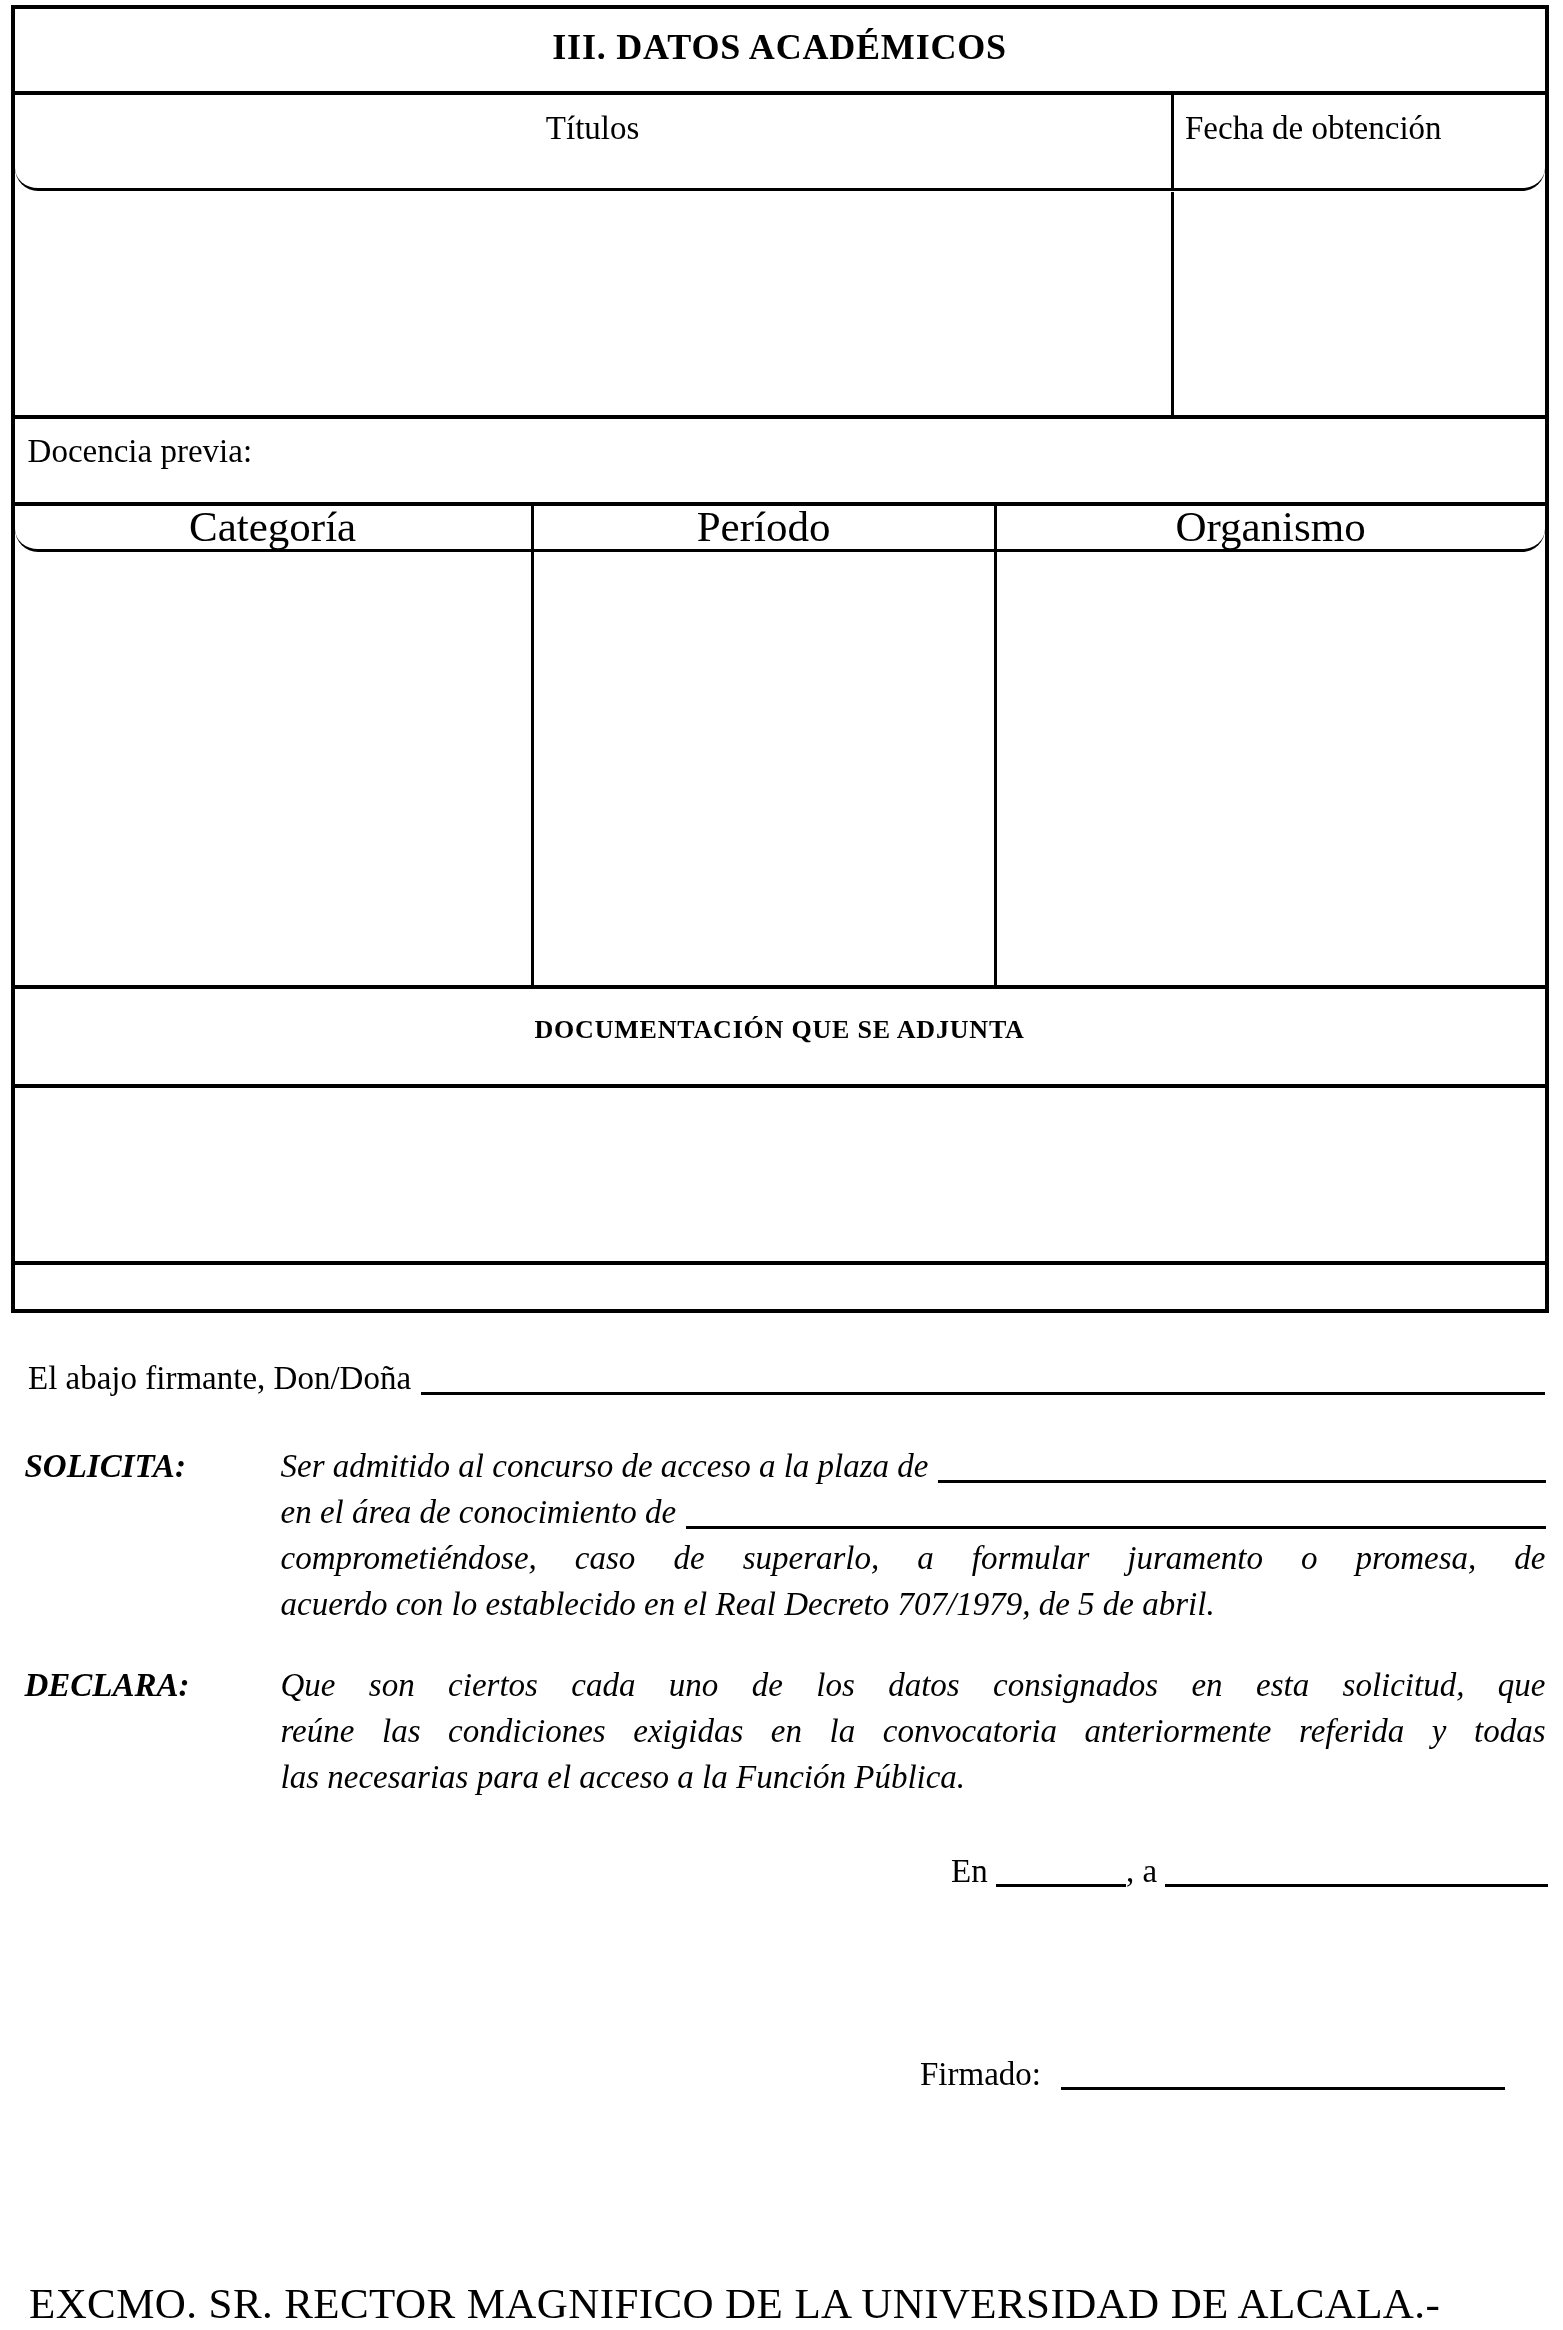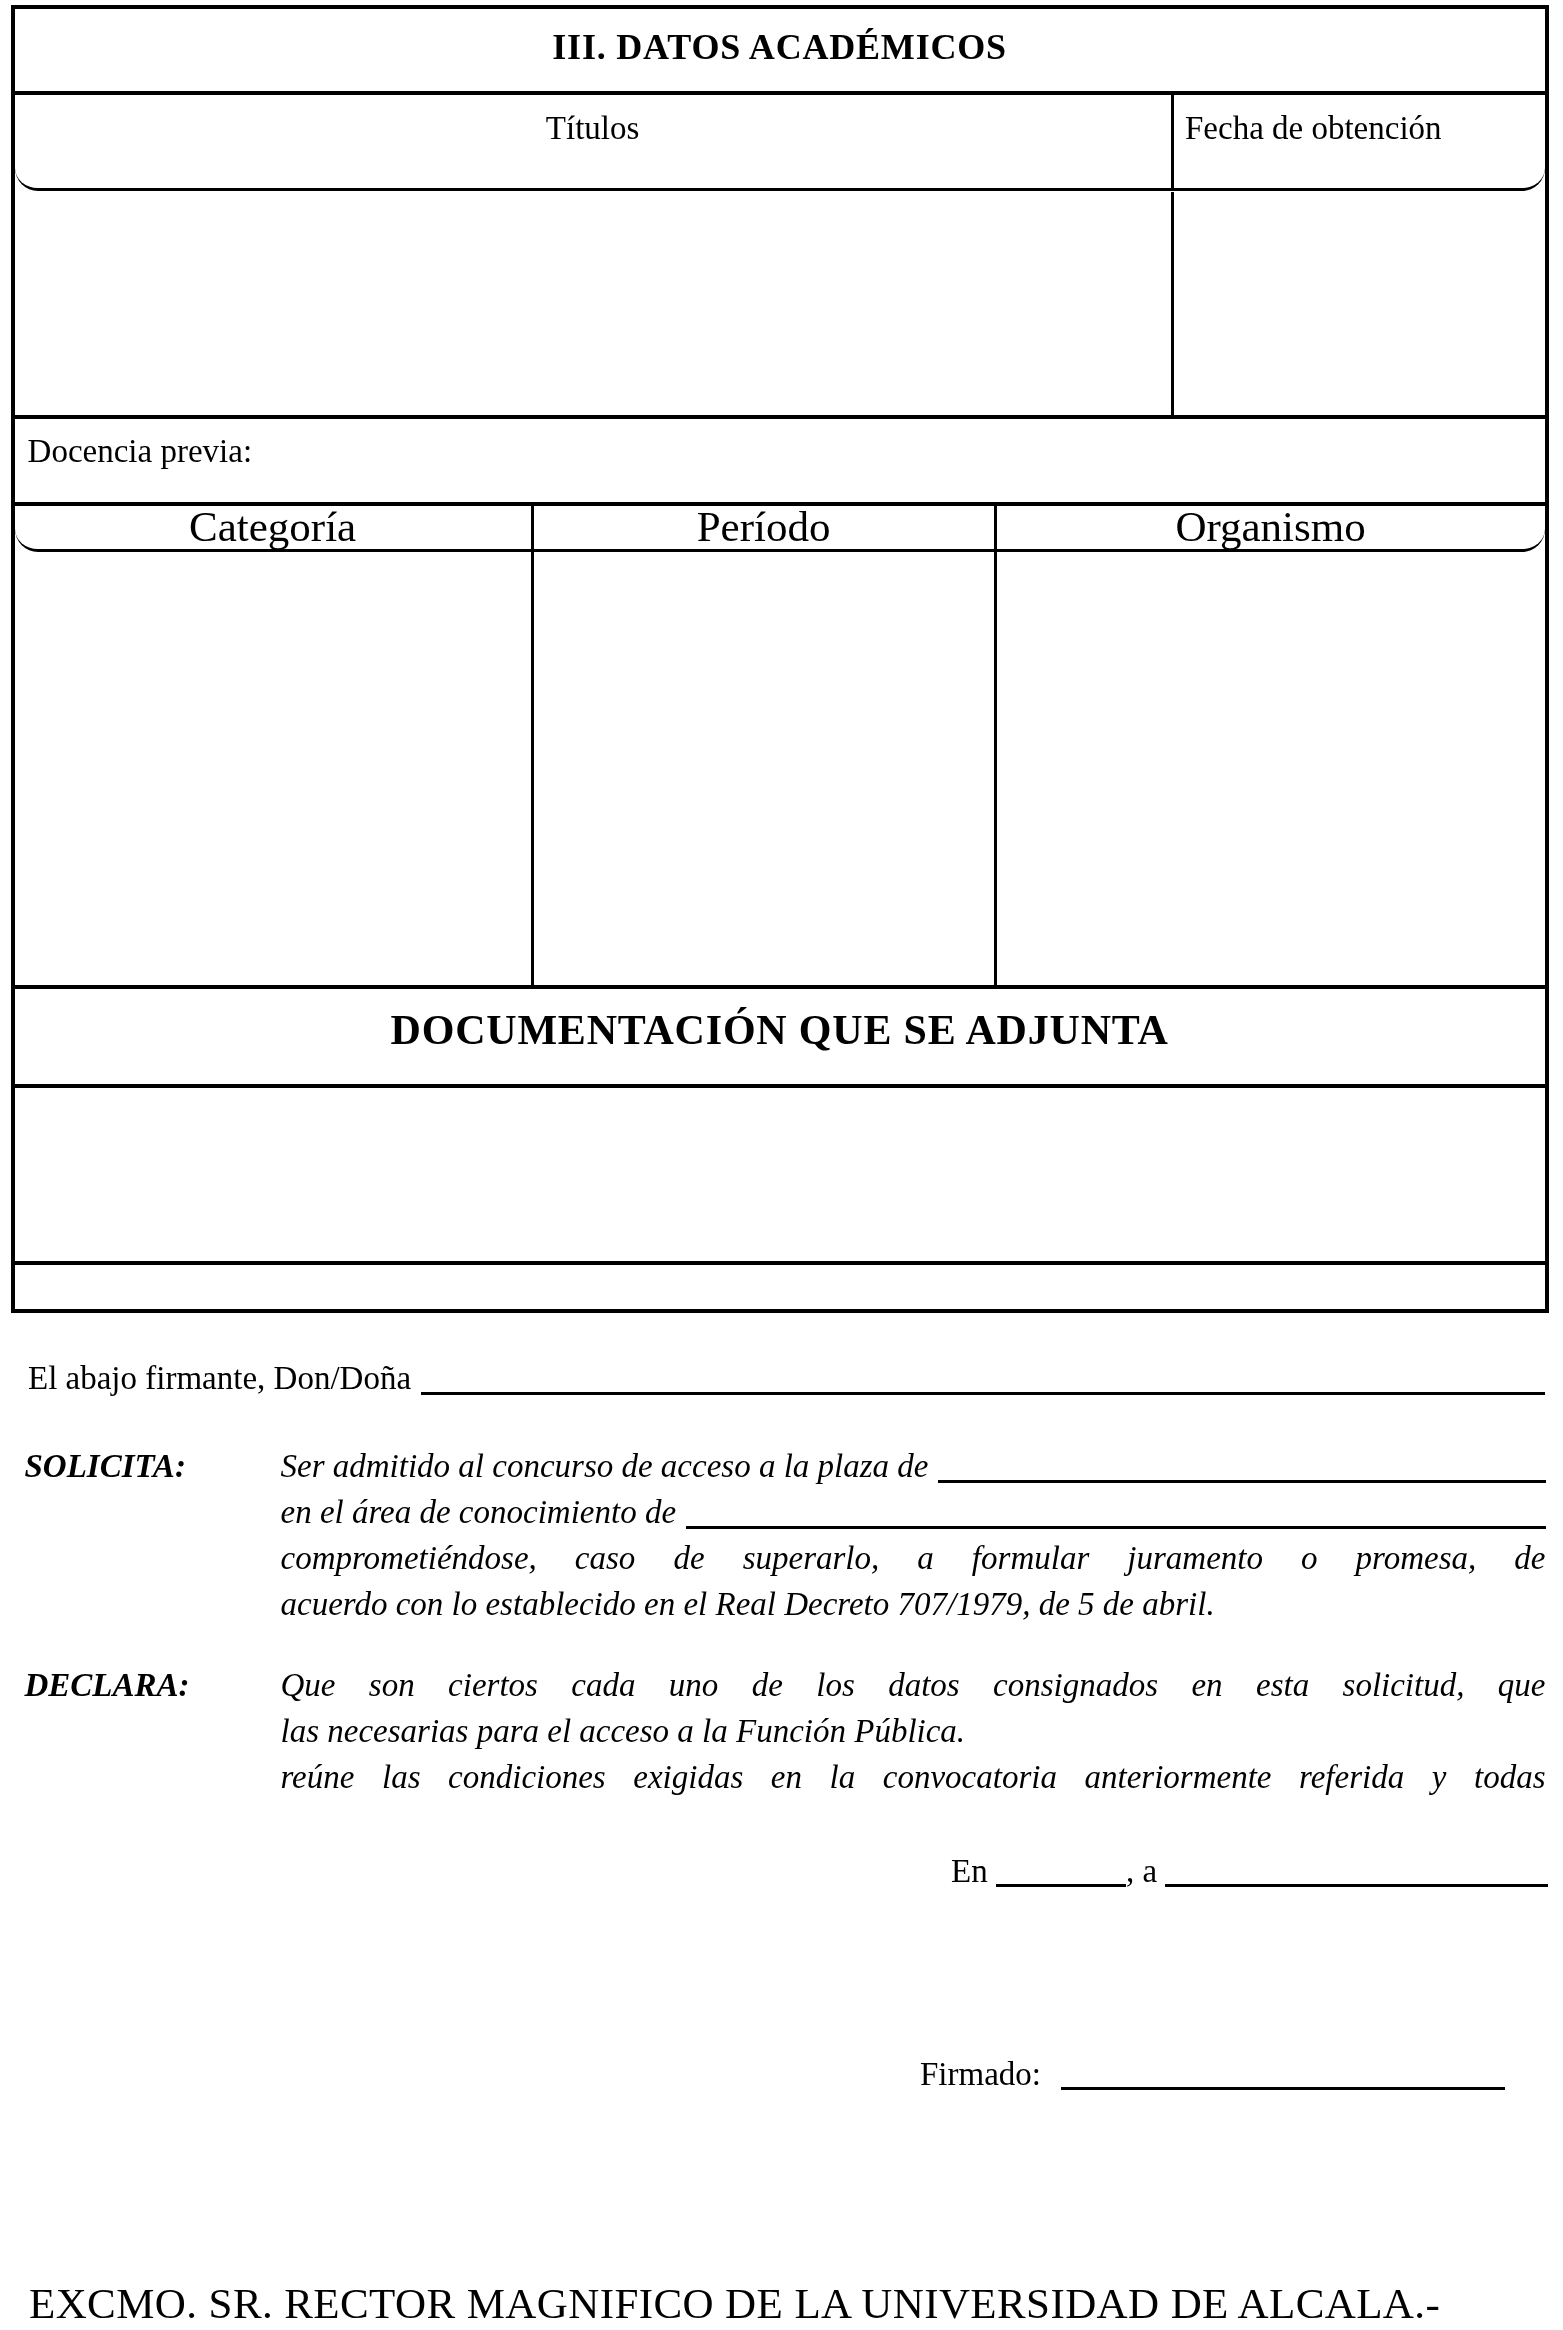--- a/index.html
+++ b/index.html
@@ -29,21 +29,21 @@
   .vr4{border-right:3.3px solid #000;}
   .sec-title{
     text-align:center;font-weight:bold;font-size:36px;
     padding-top:14.7px;letter-spacing:0.8px;
   }
   .hdr-center{text-align:center;padding-top:9.8px;font-size:33px;}
   .hdr-left{padding:9.8px 0 0 11.4px;font-size:33px;}
   .doc-label{padding:9.8px 0 0 13px;font-size:33px;}
   .colhdr{text-align:center;font-size:43px;line-height:42px;}
   .doc-adj{
-    text-align:center;font-weight:bold;font-size:42px;
+    text-align:center;font-weight:bold;font-size:26px;
     padding-top:18px;letter-spacing:0.8px;
   }
   
   .fillrow{position:absolute;display:flex;}
   .fillrow .lbl{white-space:nowrap;}
   .fill{flex:1;border-bottom:3.3px solid #000;margin:0 0 6.5px 9.8px;}
   .block{position:absolute;left:24.5px;width:1521px;display:flex;align-items:flex-start;font-style:italic;}
   .hang-label{flex:0 0 256px;font-weight:bold;}
   .hang-body{flex:1;}
   .bodyline{display:block;}
@@ -122,22 +122,22 @@
       </span>
       <span class="bodyline just">comprometiéndose, caso de superarlo, a formular juramento o promesa, de</span>
       <span class="bodyline">acuerdo con lo establecido en el Real Decreto 707/1979,  de 5 de abril.</span>
     </div>
   </div>
 
   <div class="block" style="top:1662px;">
     <div class="hang-label">DECLARA:</div>
     <div class="hang-body">
       <span class="bodyline just">Que son ciertos cada uno de los  datos consignados en esta solicitud, que</span>
+      <span class="bodyline just">reúne las condiciones exigidas en la convocatoria anteriormente referida y todas</span>
       <span class="bodyline">las necesarias para el acceso a la Función Pública.</span>
-      <span class="bodyline just">reúne las condiciones exigidas en la convocatoria anteriormente referida y todas</span>
     </div>
   </div>
 
   <div class="en-line" style="left:951px;top:1848px;">
     <span>En</span>
     <span class="ifill" style="width:130px;"></span><span>, a</span>
     <span class="ifill" style="width:383px;"></span>
   </div>
 
   <div class="sign-line" style="left:920px;top:2051px;">

